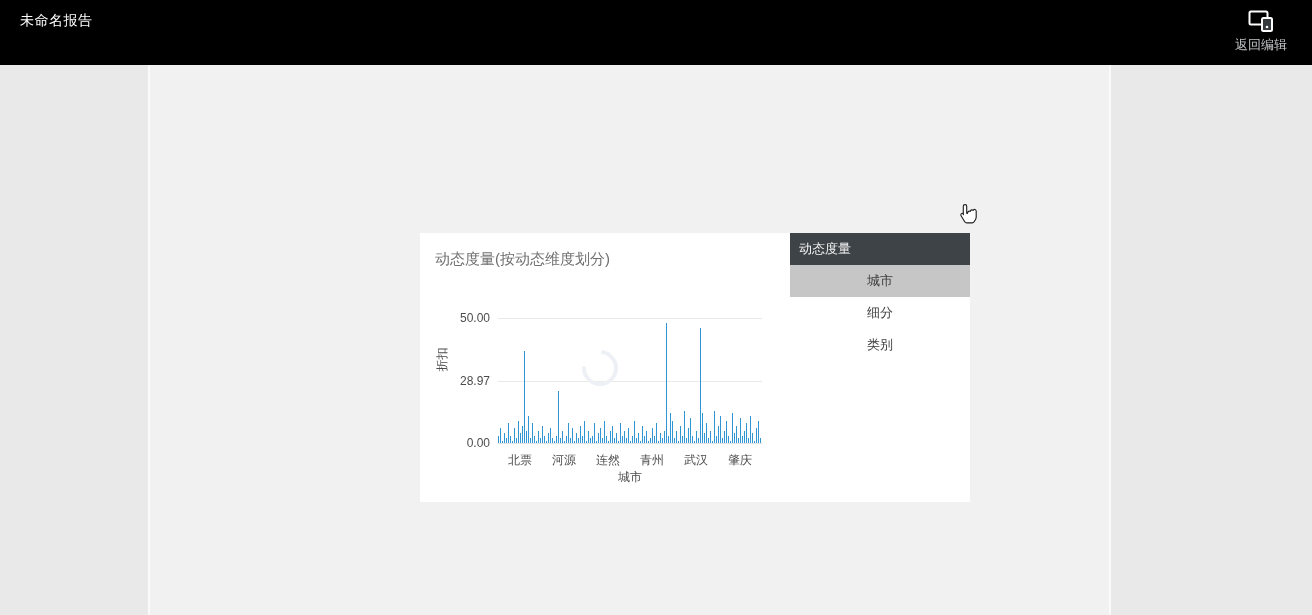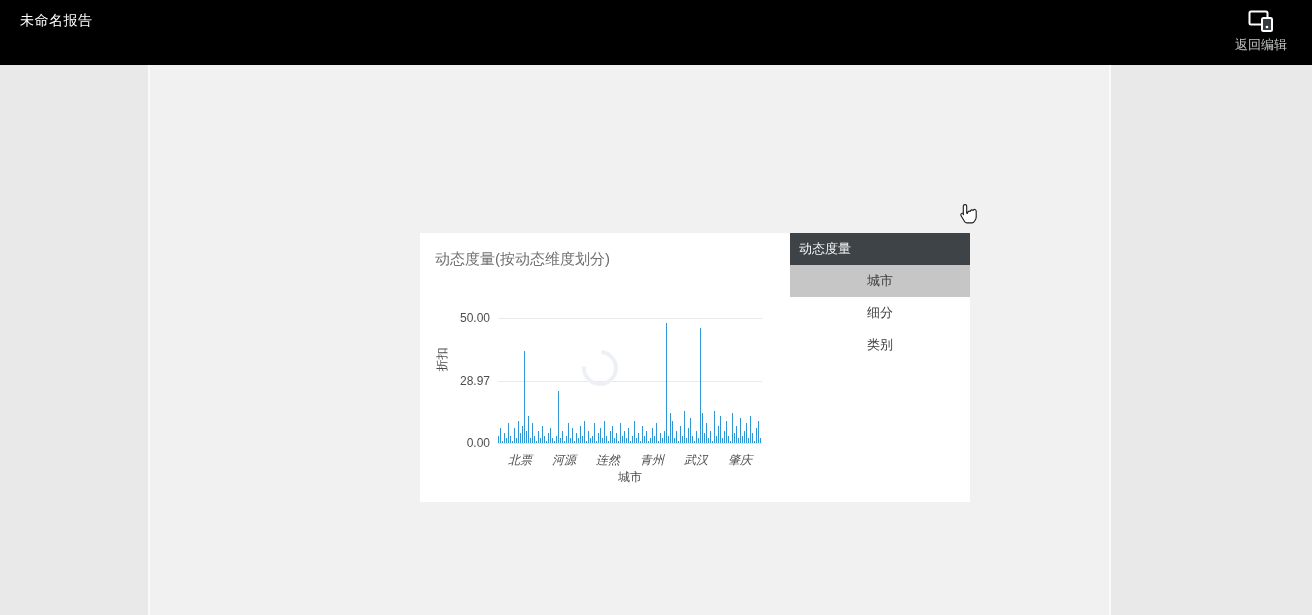--- a/index.html
+++ b/index.html
@@ -60,21 +60,20 @@
   }
   .plot .bar { width:1px; flex:none; }
   .spinner {
     position:absolute; left:162px; top:117px; width:36px; height:36px;
     border:4px solid #edf0f4; border-top-color:transparent; border-radius:50%;
     transform:rotate(-40deg);
   }
   .xticks {
     position:absolute; left:78px; top:219px; width:264px;
     display:flex;
-    font-style:italic;
   }
   .xticks span { flex:1; text-align:center; font-size:12px; color:#4c4c4c; }
   .x-axis-name {
     position:absolute; left:78px; top:236px; width:264px; text-align:center;
     font-size:12px; color:#4c4c4c;
   }
 
   
   .panel { width:180px; height:269px; }
   .panel.dimensions { left:640px; top:168px; }

